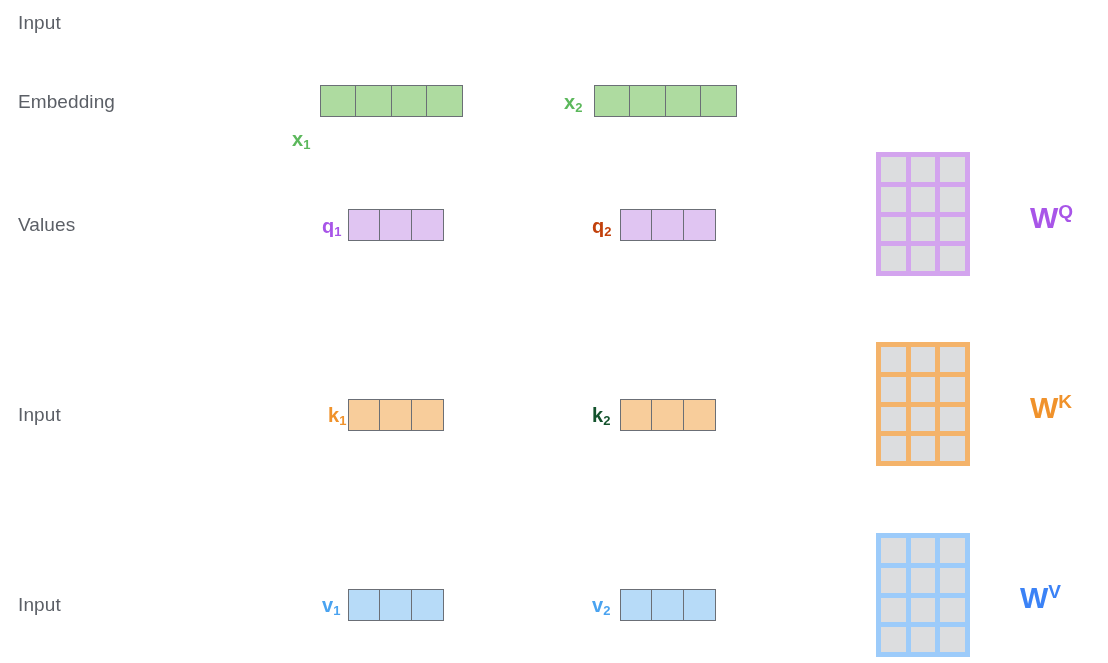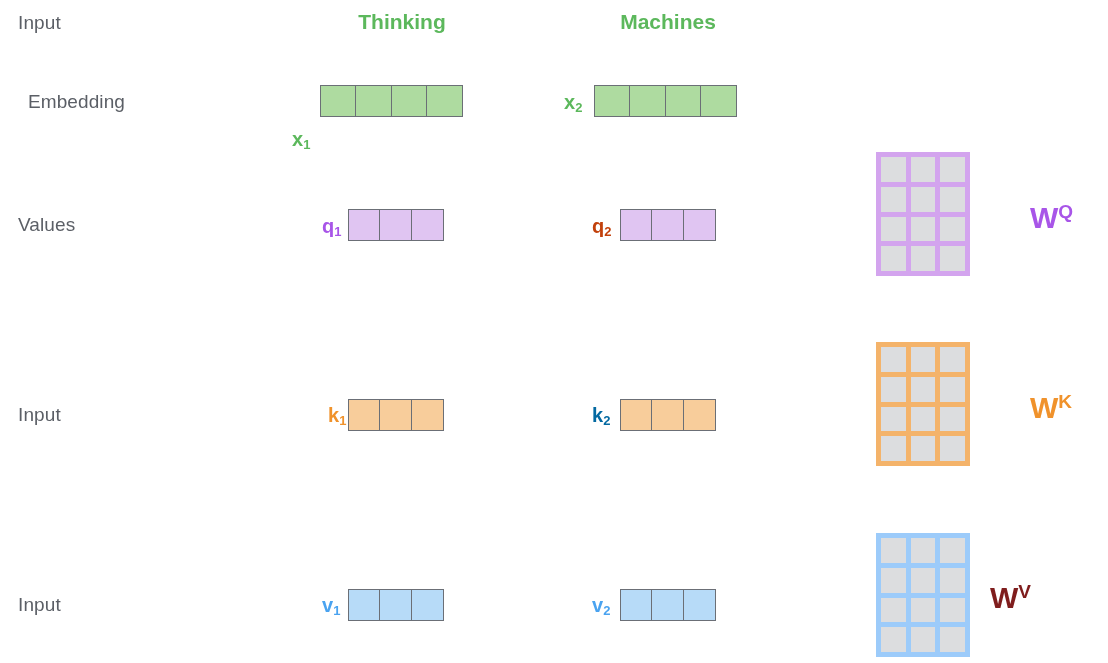--- a/index.html
+++ b/index.html
@@ -73,27 +73,25 @@
     line-height:1;
   }
   .w-label sup{font-size:19px;vertical-align:baseline;position:relative;top:-10px;}
 </style>
 </head>
 <body>
 
 <div id="stage">
 
   <div class="row-label" style="left:18px;top:12px;">Input</div>
-  <div class="row-label" style="left:28px;top:91px;">Embedding</div>
+  <div class="row-label" style="left:18px;top:91px;">Embedding</div>
   <div class="row-label" style="left:18px;top:214px;">Values</div>
   <div class="row-label" style="left:18px;top:404px;">Input</div>
   <div class="row-label" style="left:18px;top:594px;">Input</div>
 
-  <div class="col-header" style="left:322px;top:10px;width:160px;">Thinking</div>
-  <div class="col-header" style="left:588px;top:10px;width:160px;">Machines</div>
 
   <div class="vec-label" style="left:292px;top:92px;color:#5cb85c;margin-top:37px;">
     <span>x</span><sub>1</sub>
   </div>
   <div class="vector" style="left:320px;top:85px;">
     <div class="cell" style="width:37px;height:32px;background:#aedba0;"></div>
     <div class="cell" style="width:37px;height:32px;background:#aedba0;"></div>
     <div class="cell" style="width:37px;height:32px;background:#aedba0;"></div>
     <div class="cell" style="width:37px;height:32px;background:#aedba0;"></div>
   </div>
@@ -146,21 +144,21 @@
 
   <div class="vec-label" style="left:328px;top:405px;color:#f0922b;">
     <span>k</span><sub>1</sub>
   </div>
   <div class="vector" style="left:348px;top:399px;">
     <div class="cell" style="width:33px;height:32px;background:#f8cd9b;"></div>
     <div class="cell" style="width:33px;height:32px;background:#f8cd9b;"></div>
     <div class="cell" style="width:33px;height:32px;background:#f8cd9b;"></div>
   </div>
 
-  <div class="vec-label" style="left:592px;top:405px;color:#0369a1;">
+  <div class="vec-label" style="left:592px;top:405px;color:#14532d;">
     <span>k</span><sub>2</sub>
   </div>
   <div class="vector" style="left:620px;top:399px;">
     <div class="cell" style="width:33px;height:32px;background:#f8cd9b;"></div>
     <div class="cell" style="width:33px;height:32px;background:#f8cd9b;"></div>
     <div class="cell" style="width:33px;height:32px;background:#f8cd9b;"></div>
   </div>
 
   <div class="matrix" style="left:876px;top:342px;width:94px;height:124px;grid-template-columns:repeat(3,1fr);grid-template-rows:repeat(4,1fr);background:#f4b36a;">
     <div class="mcell"></div>
@@ -205,17 +203,17 @@
     <div class="mcell"></div>
       <div class="mcell"></div>
       <div class="mcell"></div>
     <div class="mcell"></div>
       <div class="mcell"></div>
       <div class="mcell"></div>
     <div class="mcell"></div>
       <div class="mcell"></div>
       <div class="mcell"></div>
   </div>
-  <div class="w-label" style="left:990px;top:583px;color:#7f1d1d;">
+  <div class="w-label" style="left:1020px;top:583px;color:#3b82f6;">
     <span>W</span><sup>V</sup>
   </div>
 
 </div>
 
 </body></html>

